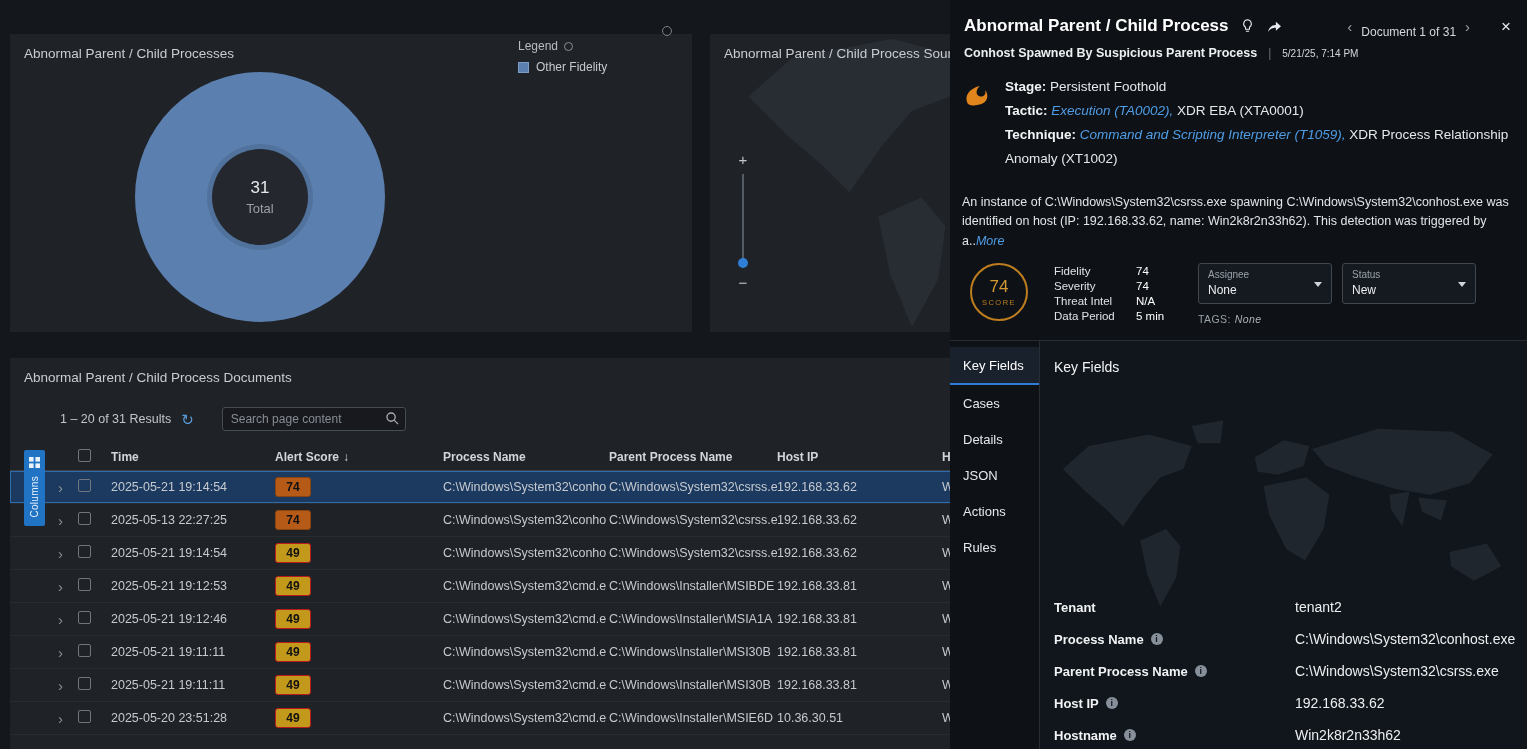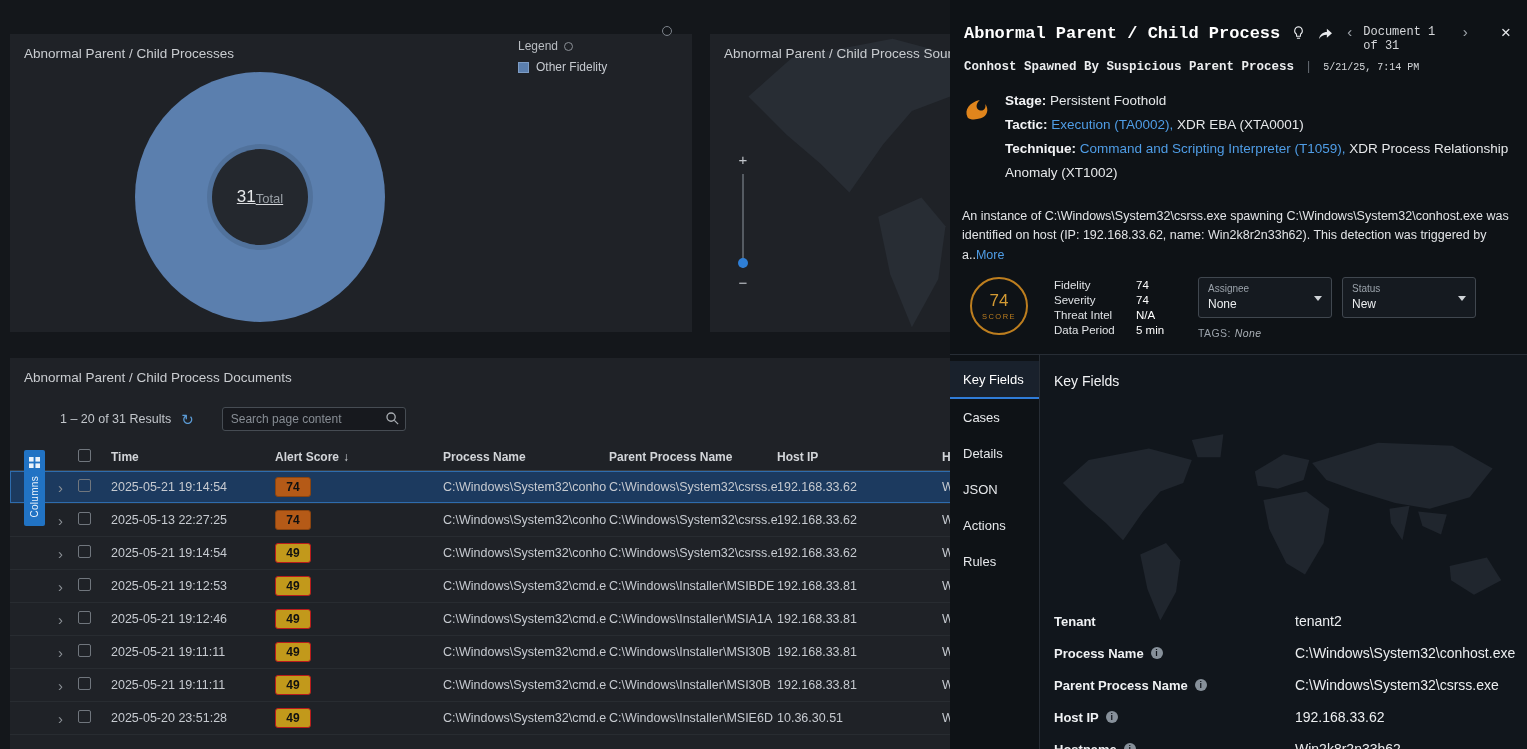--- a/index.html
+++ b/index.html
@@ -3,36 +3,36 @@
 <meta charset="utf-8">
 <style>
   * { box-sizing: border-box; margin: 0; padding: 0; }
   html,body { width:1527px; height:749px; overflow:hidden; }
   body {
     background:#14171b;
     font-family:"Liberation Sans", sans-serif;
     color:#d6d8db;
     position:relative;
   }
-  a { text-decoration:none; }
+  a { text-decoration:none;font-style:italic; }
 
   
   .panel { position:absolute; background:#1f2227; }
   .panel-title { font-size:13.5px; color:#c9ccd0; padding:12px 14px; white-space:nowrap; overflow:hidden; }
 
   
   .panel-donut { left:10px; top:34px; width:682px; height:298px; }
   .corner-circle { position:absolute; top:-8px; right:20px; width:10px; height:10px; border:1.5px solid #7c828a; border-radius:50%; cursor:pointer; }
   .legend { position:absolute; left:508px; top:5px; }
   .legend-head { display:flex; align-items:center; gap:6px; font-size:12px; color:#b9bdc2; }
   .circle-icon { width:9px; height:9px; border:1px solid #8b9096; border-radius:50%; display:inline-block; cursor:pointer; }
   .legend-item { display:flex; align-items:center; gap:7px; margin-top:7px; font-size:12px; color:#c6cad0; cursor:pointer; }
   .swatch { width:11px; height:11px; background:#5b7fae; border:1px solid #7d9cc4; display:inline-block; }
   .donut { position:absolute; left:125px; top:38px; width:250px; height:250px; border-radius:50%; background:#5b7fae; cursor:pointer; }
-  .donut-hole { position:absolute; left:50%; top:50%; transform:translate(-50%,-50%); width:96px; height:96px; border-radius:50%; background:#24282e; display:flex; align-items:center; justify-content:center; box-shadow:0 0 0 5px rgba(0,0,0,.10);text-decoration:underline; }
+  .donut-hole { position:absolute; left:50%; top:50%; transform:translate(-50%,-50%); width:96px; height:96px; border-radius:50%; background:#24282e; display:flex; flex-direction:column; align-items:center; justify-content:center; box-shadow:0 0 0 5px rgba(0,0,0,.10); }
   .donut-total { font-size:17px; color:#e6e8ea; }
   .donut-total-label { font-size:13px; color:#9aa0a6; margin-top:3px; }
 
   
   .panel-map { left:710px; top:34px; width:817px; height:298px; overflow:hidden; }
   .map-bg { position:absolute; inset:0; }
   .map-bg svg { width:100%; height:100%; }
   .panel-map .panel-title { position:relative; z-index:2; }
   .zoom { position:absolute; left:24px; top:116px; display:flex; flex-direction:column; align-items:center; width:18px; z-index:3; }
   .zoom-btn { color:#c2c6cb; font-size:15px; line-height:1; cursor:pointer; padding:2px 0; }
@@ -68,21 +68,21 @@
   .c-host { width:140px; flex:none; }
   .chev { color:#8b9096; font-size:15px; cursor:pointer; }
   .checkbox { width:13px; height:13px; border:1px solid #70767d; border-radius:2px; display:inline-block; background:transparent; cursor:pointer; }
   .sort { margin-left:4px; color:#cfd2d6; font-size:12px; }
   .badge { display:inline-block; width:36px; padding:2px 0; text-align:center; border-radius:3px; font-size:12px; font-weight:bold; color:#111; cursor:pointer; }
   .b74 { background:#b55a17; border:1px solid #8a4410; }
   .b49 { background:#c2991b; border:1px solid #b91c1c; }
 
   
   .detail { position:absolute; right:0; top:0; width:577px; height:749px; background:#0e1216; z-index:10; }
-  .d-head { padding:13px 16px 0 14px;font-family:Liberation Mono, monospace; }
+  .d-head { padding:13px 16px 0 14px; }
   .d-title-row { display:flex; align-items:center; gap:11px; }
   .d-title { font-size:17px; font-weight:600; color:#ffffff; white-space:nowrap; }
   .icon-btn { cursor:pointer; display:inline-flex; align-items:center; }
   .d-nav { margin-left:auto; display:flex; align-items:center; gap:9px; }
   .nav-arrow { color:#9aa0a6; font-size:15px; cursor:pointer; }
   .d-nav-text { font-size:12px; color:#d6d8db;margin-top:12px; }
   .d-close { margin-left:20px; color:#e8eaed; font-size:17px; cursor:pointer; line-height:1; }
   .d-sub-row { display:flex; align-items:center; margin-top:7px; }
   .d-sub { font-size:12.5px; font-weight:bold; color:#eceef0; }
   .d-pipe { color:#697076; margin:0 11px; font-size:12px; }

